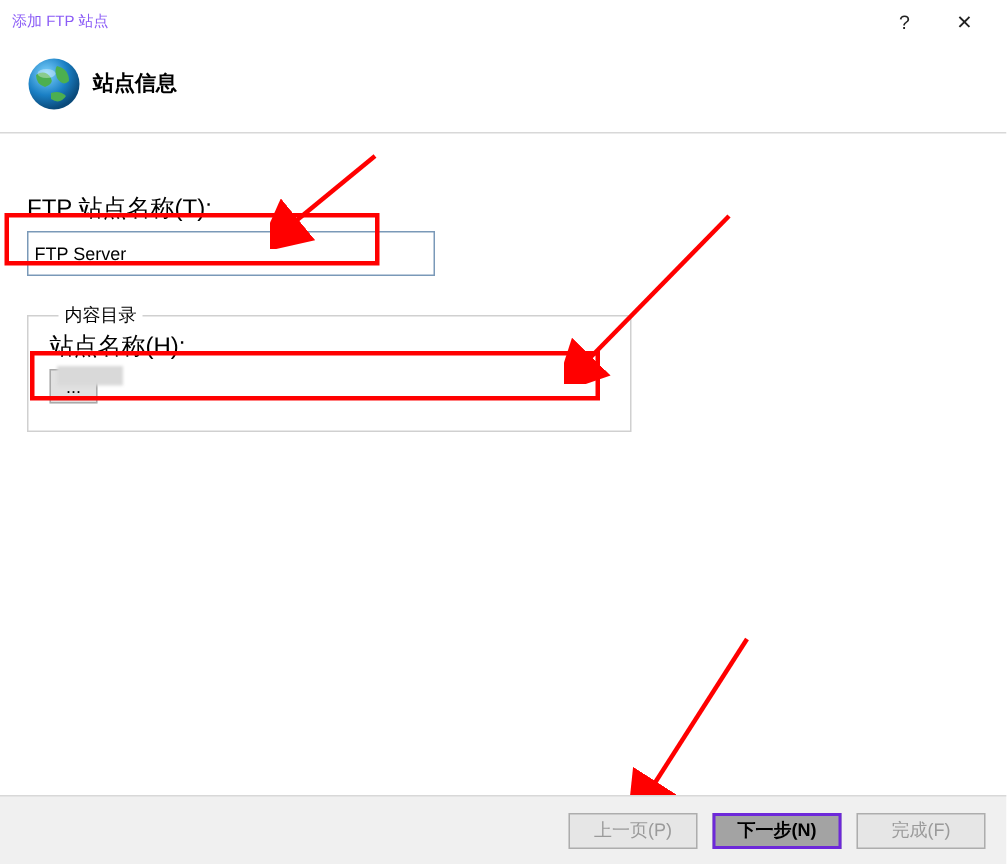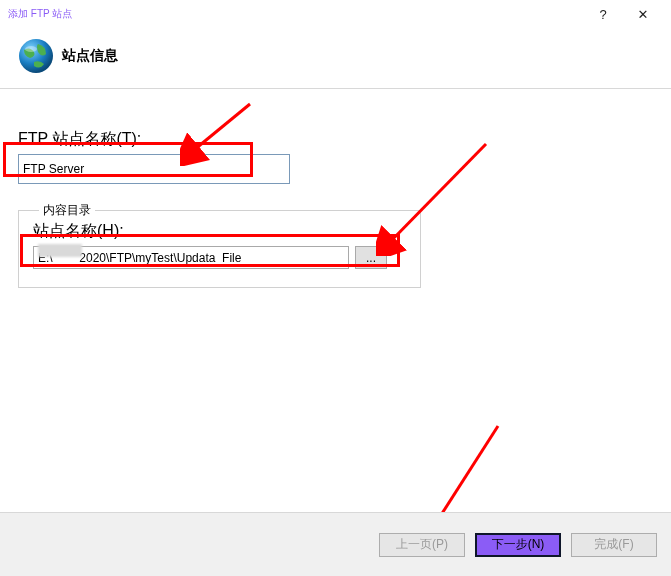--- a/index.html
+++ b/index.html
@@ -123,21 +123,21 @@
       cursor: pointer;
       display: flex;
       align-items: center;
       justify-content: center;
     }
     .footer {
       position: absolute;
       left: 0;
       right: 0;
       bottom: 0;
-      height: 64px;
+      height: 46px;
       background: #f0f0f0;
       border-top: 1px solid #d8d8d8;
       display: flex;
       justify-content: flex-end;
       align-items: center;
       padding: 0 14px;
       gap: 10px;
     }
     .wiz-btn {
       min-width: 86px;
@@ -148,23 +148,24 @@
       font-family: inherit;
       padding: 0 10px;
       cursor: pointer;
     }
     .wiz-btn.disabled {
       color: #9a9a9a;
       background: #e6e6e6;
       cursor: default;
     }
     .wiz-btn.primary {
-      border: 2px solid #0f172a;
-      background: #8b5cf6;
+      border: 2px solid #6d28d9;
+      background: #a3a3a3;
       color: #000;
+      font-weight: bold;
     }
     .arrow {
       position: absolute;
       pointer-events: none;
     }
   </style>
 </head>
 <body>
 
 <div class="titlebar">
@@ -198,21 +199,20 @@
 <div class="content">
   <div class="field-row">
     <label class="label">FTP 站点名称(T):</label>
     <input type="text" class="text-input" value="FTP Server" style="">
   </div>
 
   <div class="fieldset">
     <span class="fieldset-legend">内容目录</span>
     <label class="label">站点名称(H):</label>
     <div class="path-row">
-      <input type="text" class="path-input" value="E:\        2020\FTP\myTest\Updata_File" style="">
       <button class="browse-btn">...</button>
     </div>
   </div>
 </div>
 
 <div class="red-box1"></div>
 <div class="red-box2"></div>
 <div class="path-smudge"></div>
 
 <svg class="arrow" style="left:180px; top:96px; width:80px; height:70px;">

